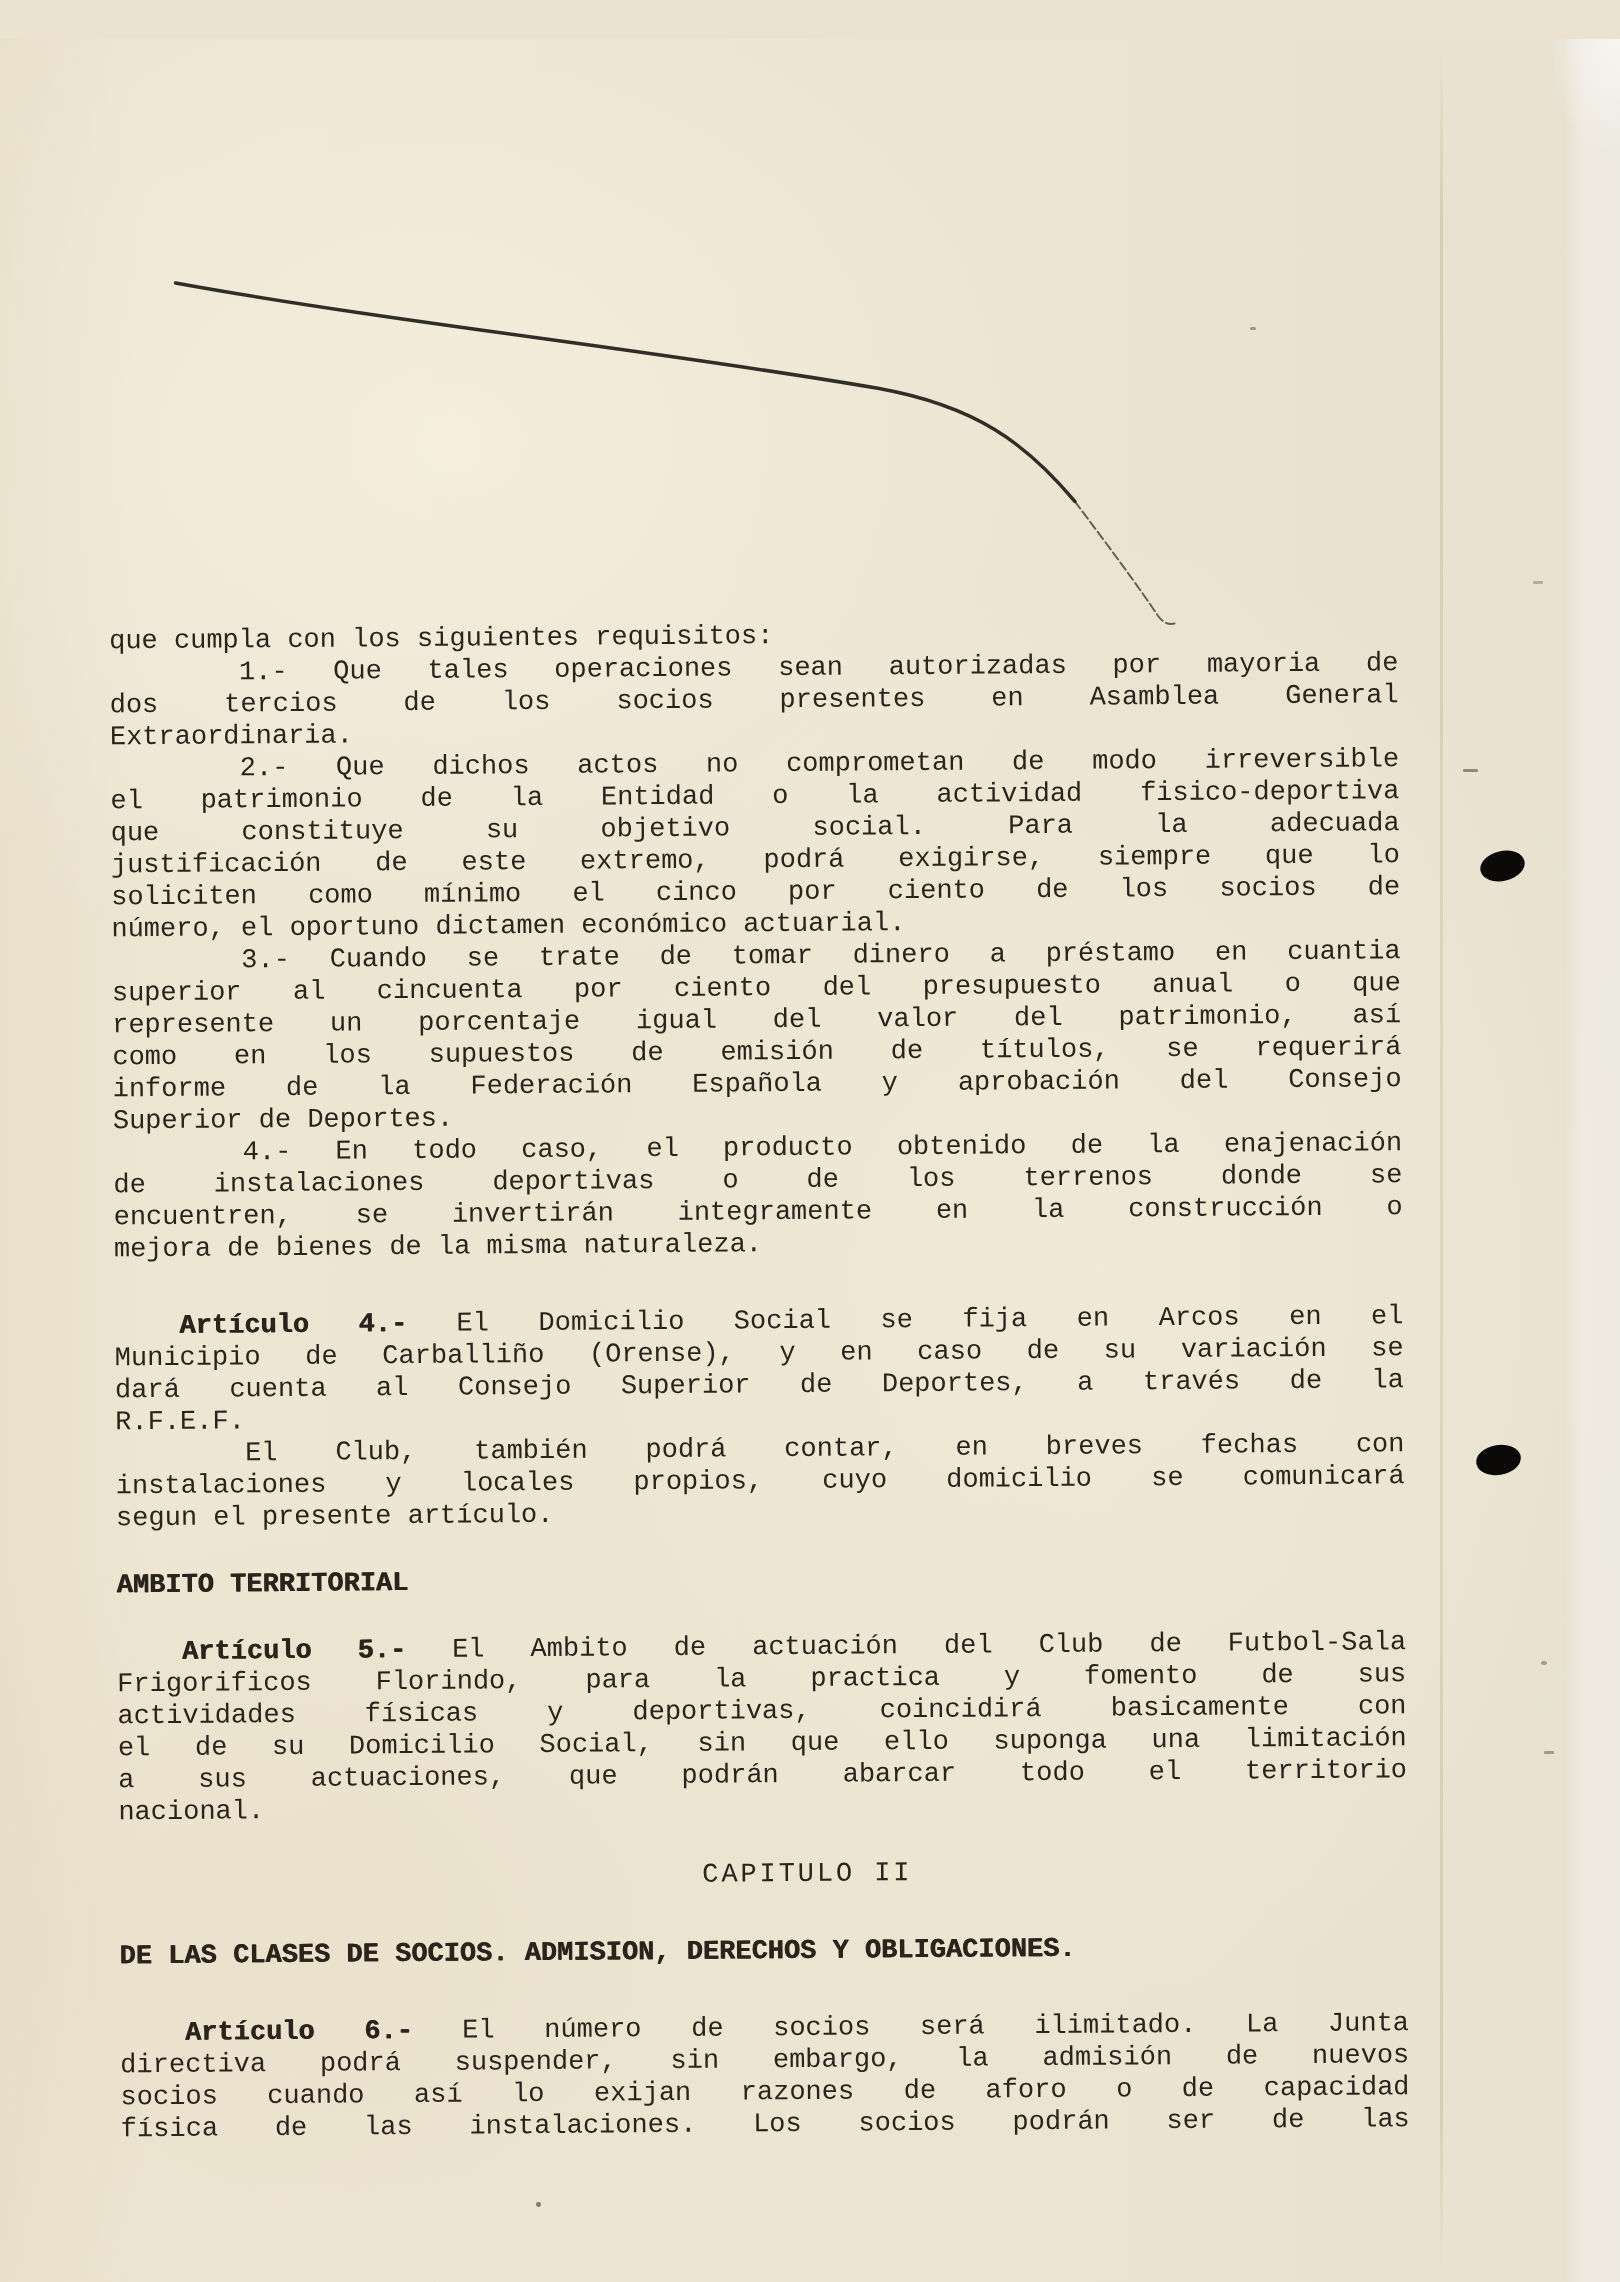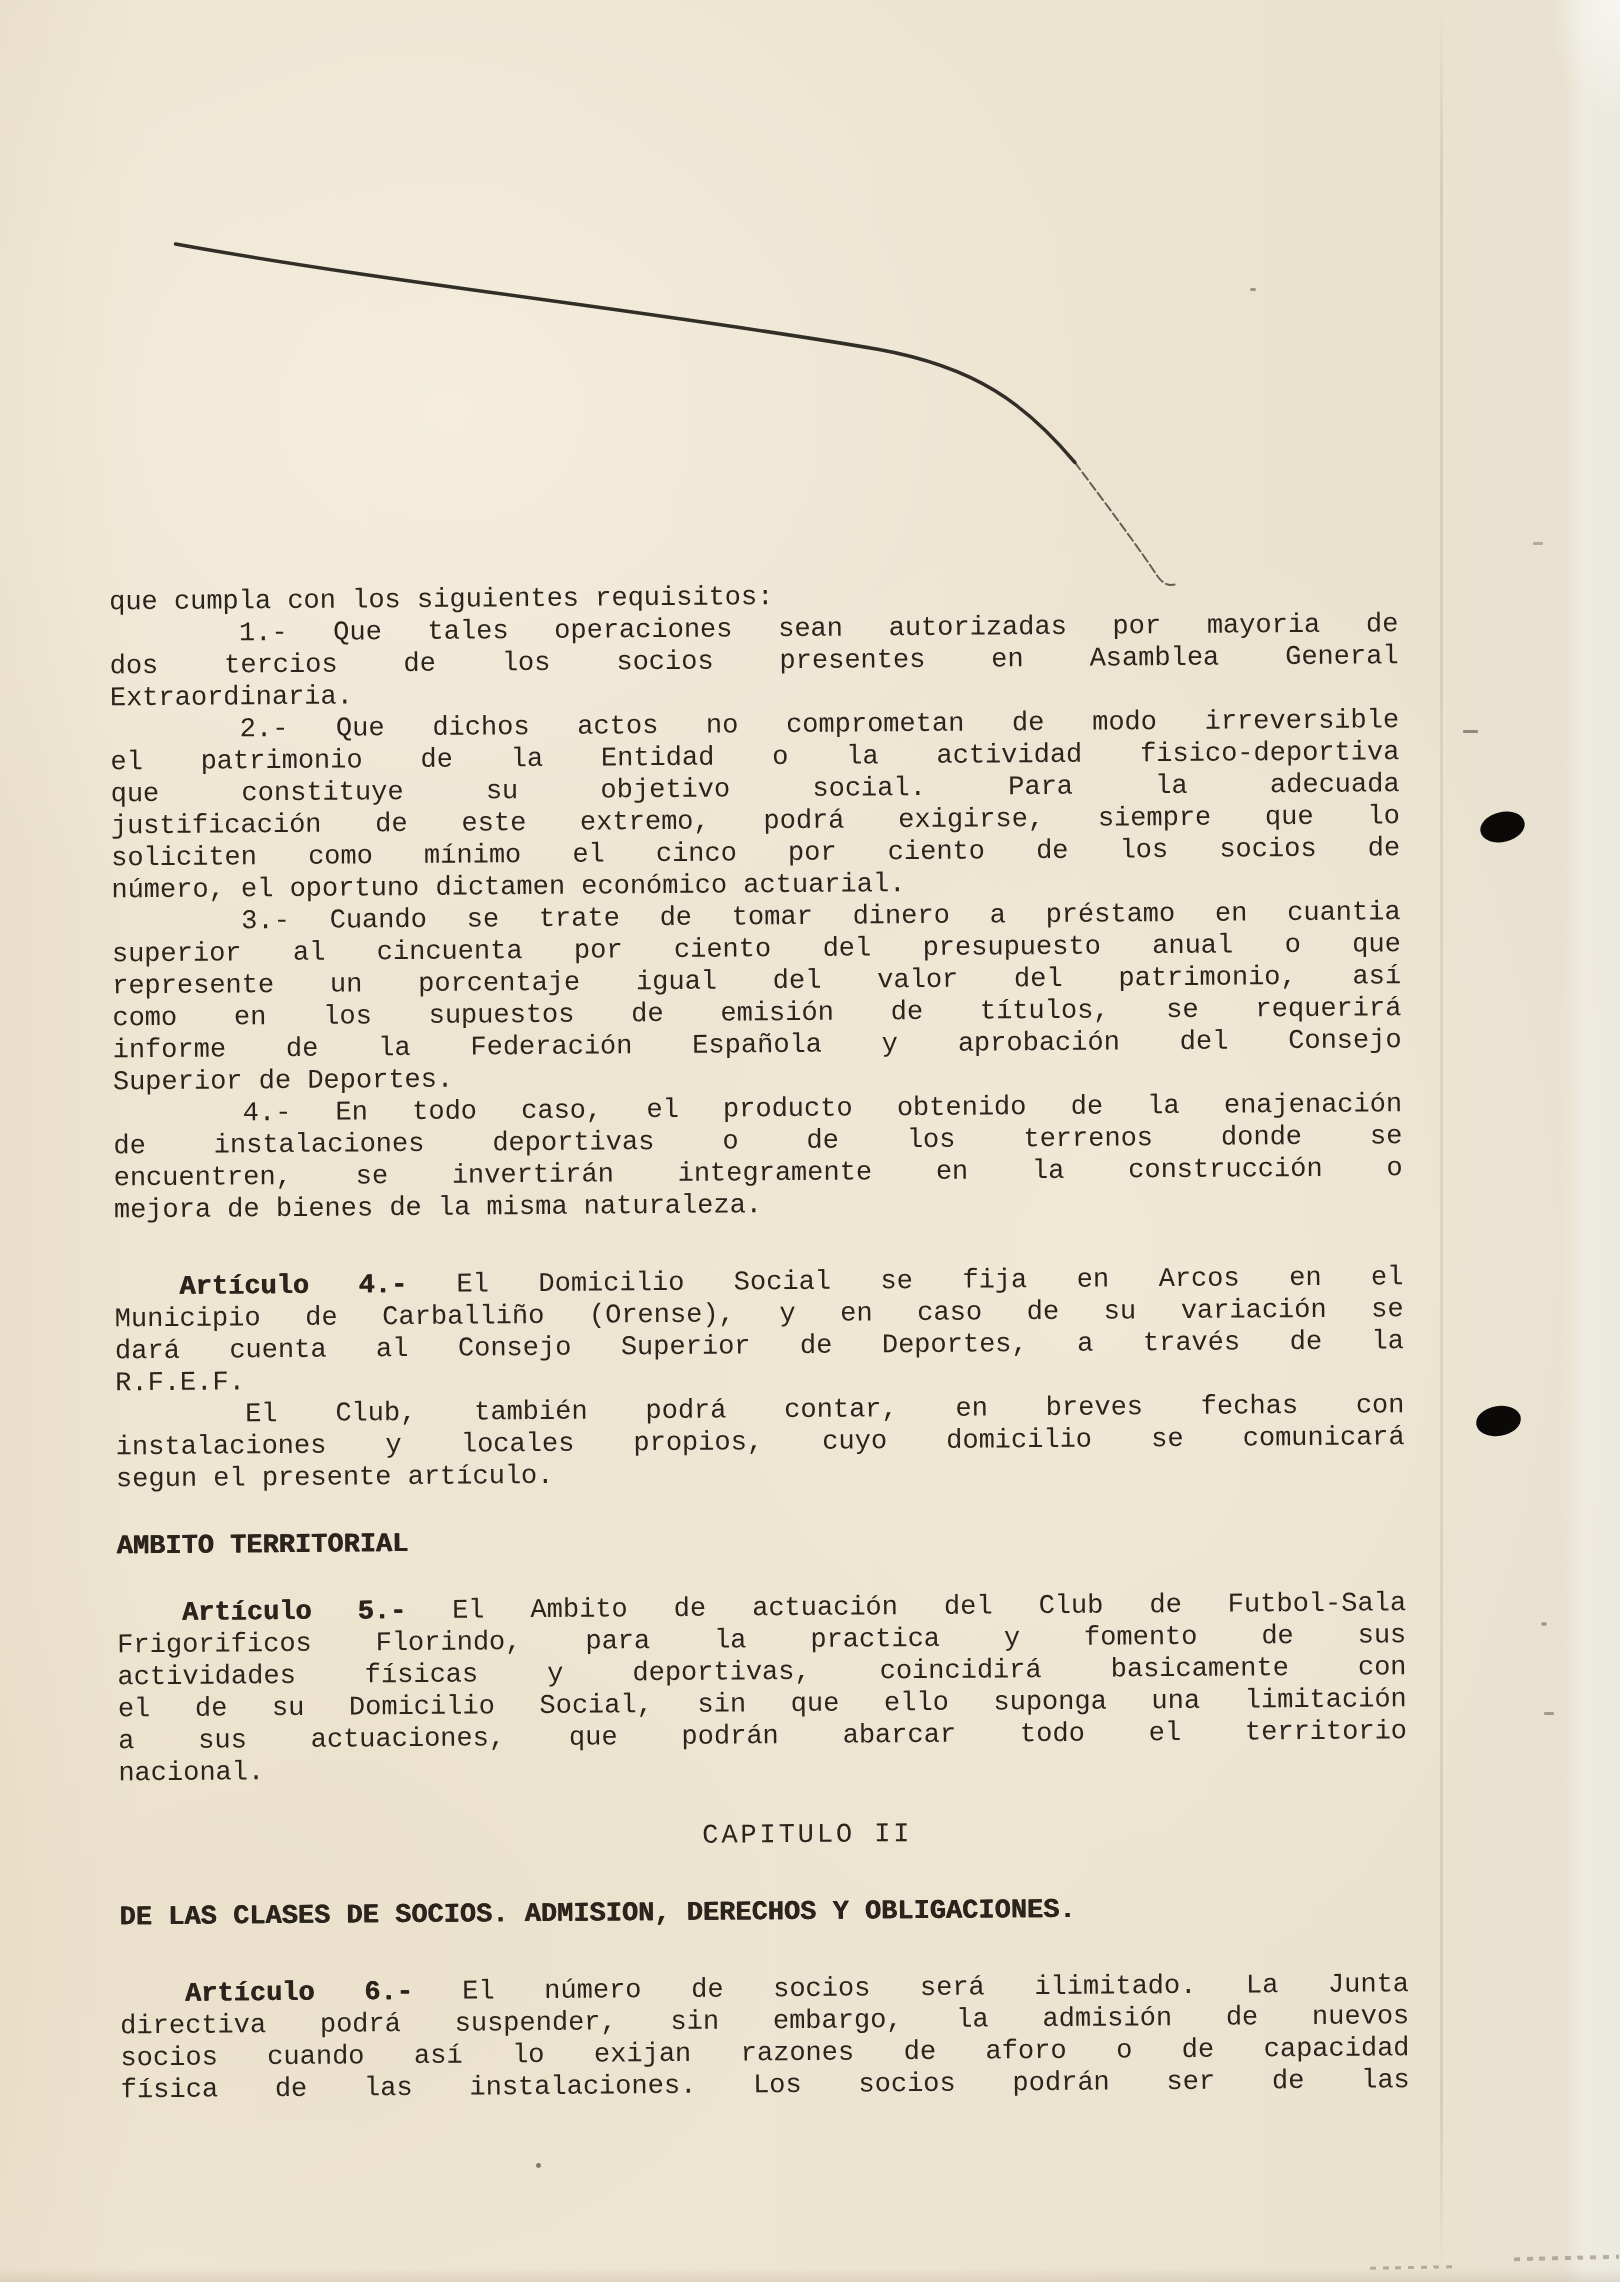--- a/index.html
+++ b/index.html
@@ -9,20 +9,21 @@
     background:#ebe2cf;
     font-family:"Liberation Mono","DejaVu Sans Mono",monospace;
   }
   .page{
     position:absolute;inset:0;
     background:
       radial-gradient(1073px 878px at 28% 18%, rgba(255,251,238,0.40), rgba(255,251,238,0) 65%),
       radial-gradient(975px 1268px at 68% 55%, rgba(250,243,226,0.35), rgba(250,243,226,0) 60%),
       radial-gradient(878px 683px at 15% 85%, rgba(228,216,192,0.35), rgba(228,216,192,0) 60%),
       linear-gradient(90deg,#e9dfca 0%,#eee5d2 9%,#ece3d0 60%,#eae2cf 88%,#e8e1d1 100%);
+    margin-top: 39px;
   }
   
   .crease{
     position:absolute;top:0;left:1440px;width:2.9px;height:100%;
     background:linear-gradient(to bottom, rgba(150,130,100,0) 0%, rgba(150,130,100,0.22) 8%, rgba(150,130,100,0.16) 55%, rgba(150,130,100,0.22) 92%, rgba(150,130,100,0) 100%);
     pointer-events:none;
   }
   
   .edge-strip{
     position:absolute;top:0;left:1564px;width:57px;height:100%;

